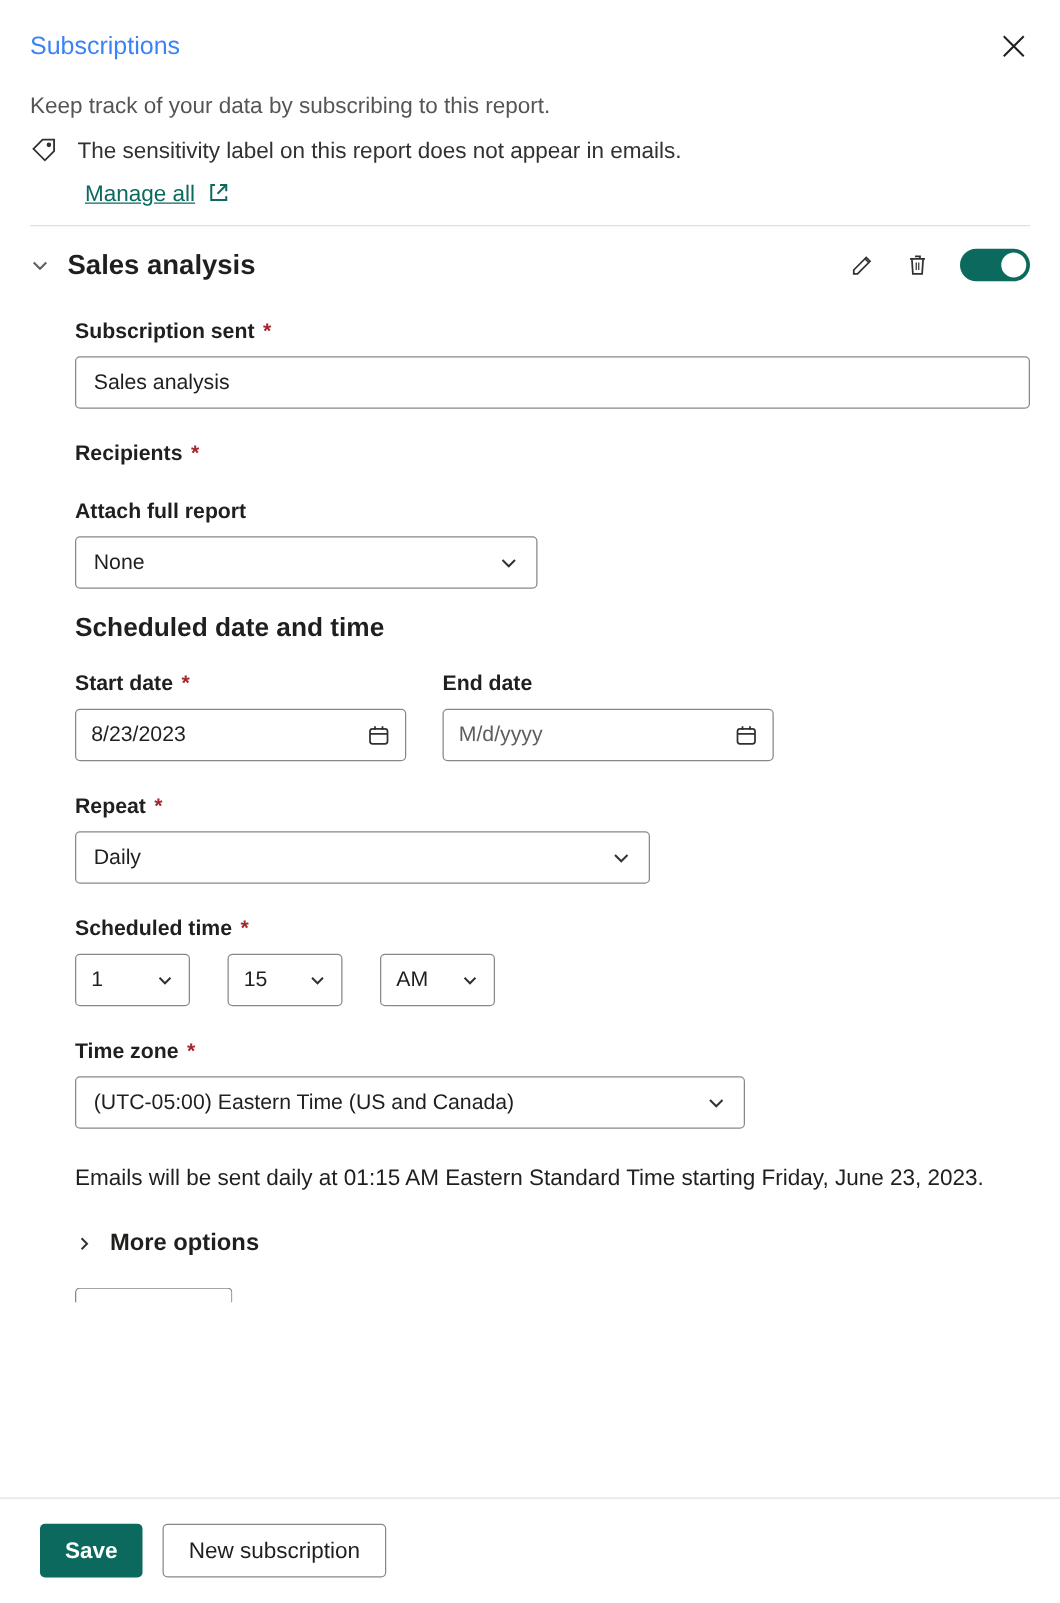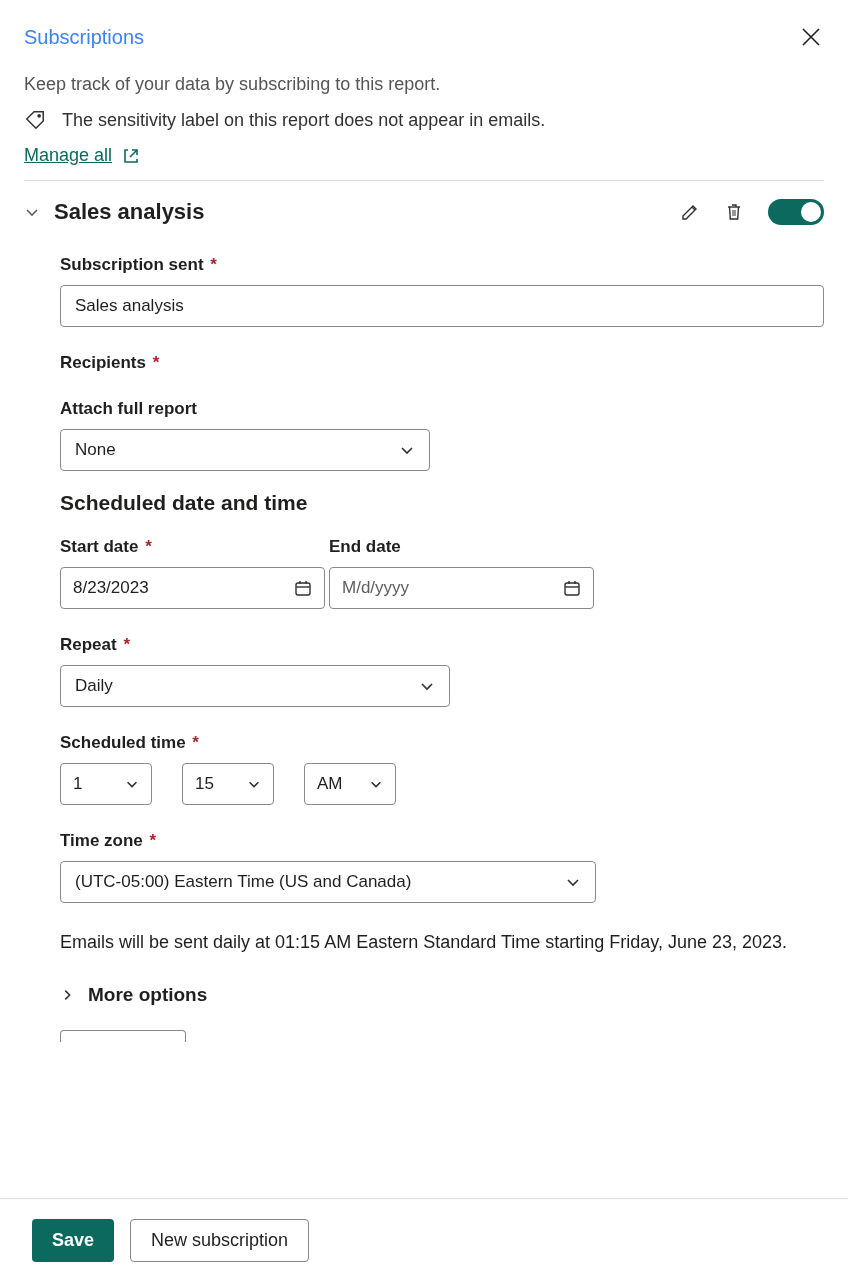--- a/index.html
+++ b/index.html
@@ -42,27 +42,27 @@
     .sensitivity-row {
       display: flex;
       align-items: center;
       gap: 16px;
       margin-top: 14px;
       font-size: 18px;
       color: #323130;
     }
     .manage-all {
       display: inline-flex;
-      align-items: center;
       gap: 10px;
       color: #0b6a5d;
       font-size: 18px;
       text-decoration: underline;
       margin-top: 14px;
       cursor: pointer;
+      margin-left: 44px;
     }
     hr.divider {
       border: none;
       border-top: 1px solid #e1dfdd;
       margin-top: 14px;
     }
     .accordion-header {
       display: flex;
       align-items: center;
       justify-content: space-between;
@@ -161,21 +161,21 @@
       font-family: inherit;
     }
     .section-title {
       font-size: 21px;
       font-weight: 700;
       margin-top: -6px;
       margin-bottom: 22px;
     }
     .two-col {
       display: flex;
-      gap: 4px;
+      gap: 29px;
     }
     .two-col > .col { flex: 0 0 auto; width: 265px; }
     .date-input {
       display: flex;
       align-items: center;
       justify-content: space-between;
       border: 1px solid #8a8886;
       border-radius: 4px;
       padding: 10px 12px;
       font-size: 17px;
@@ -250,21 +250,21 @@
       background: #fff;
       color: #201f1e;
       border: 1px solid #8a8886;
       border-radius: 4px;
       padding: 10px 20px;
       font-size: 18px;
       cursor: pointer;
       font-family: inherit;
     }
     .w-attach { width: 370px; }
-    .w-repeat { width: 390px; }
+    .w-repeat { width: 460px; }
     .w-tz { width: 536px; }
     svg { display: block; }
   </style>
 </head>
 <body>
 
 <div class="panel">
   <div class="header-row">
     <h1 class="title">Subscriptions</h1>
     <span class="close-x">

